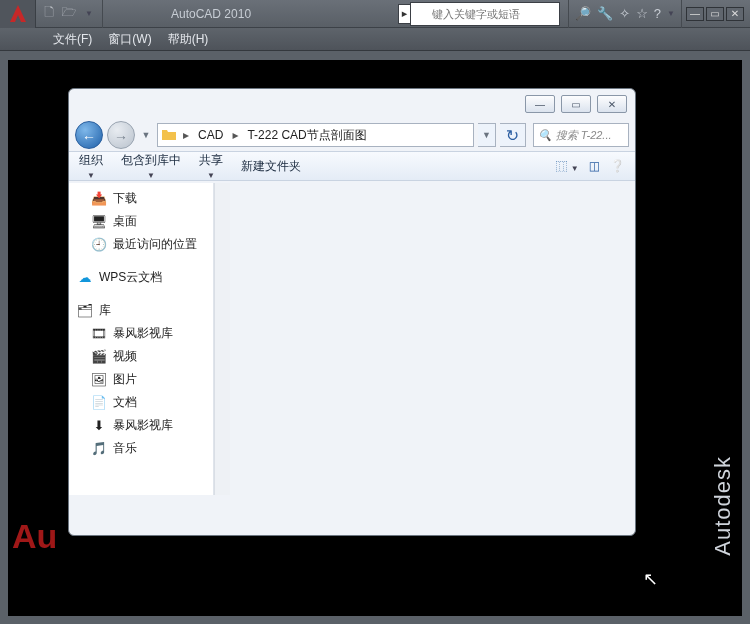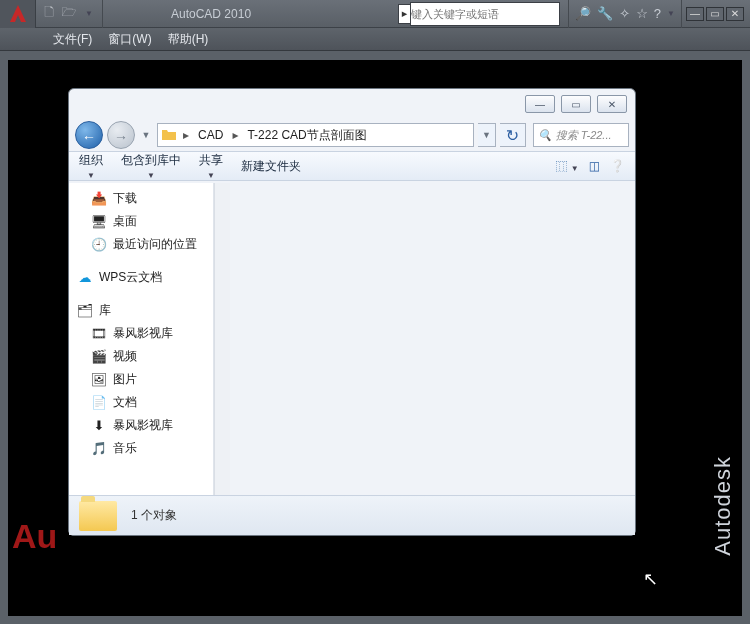--- a/index.html
+++ b/index.html
@@ -6,21 +6,21 @@
 body { width: 750px; height: 624px; background: #5b6168; overflow: hidden; position: relative; }
 
 
 .ac-top { height: 28px; background: linear-gradient(#6a7078,#595f66); display: flex; align-items: center; color: #d8dbe0; font-size: 11px; border-bottom:1px solid #3c4147;}
 .ac-logo { width:36px; height:28px; background:#50555c; display:flex; align-items:center; justify-content:center; border-right:1px solid #3a3f45;}
 .ac-logo svg { width:24px; height:24px;}
 .qat { display:flex; height:28px; align-items:center; padding:0 4px; gap:2px; border-right:1px solid #454a50;}
 .qat-btn { width:18px; height:18px; display:flex; align-items:center; justify-content:center; color:#b8bcc2; font-size:12px;}
 .ac-title { margin-left:68px; color:#c7cdd4; font-size:12px;}
 .ac-search { display:flex; align-items:center; margin-left:auto; margin-right:4px;}
-.ac-search input { width:150px; height:24px; background:#fff; border:1px solid #3b3f45; font-size:11px; padding:0 0; color:#777;}
+.ac-search input { width:150px; height:24px; background:#fff; border:1px solid #3b3f45; font-size:11px; padding:0 21px; color:#777;}
 .ac-search-lead { width:12px; height:20px; background:#fff; border:1px solid #3b3f45; border-right:none; display:flex; align-items:center; justify-content:center; color:#333;}
 .ac-search-icons { display:flex; align-items:center; gap:6px; padding:0 6px; color:#c9ced5; font-size:13px; border-left:1px solid #454a50; border-right:1px solid #454a50; height:28px; margin:0 4px;}
 .ac-winbtns { display:flex; gap:2px; padding-right:6px;}
 .ac-winbtns div { width:18px; height:14px; border:1px solid #2f3338; background:#60666e; display:flex; align-items:center; justify-content:center; font-size:10px; color:#ddd;}
 .ac-menu { height:23px; background:linear-gradient(#5e646b,#4e535a); display:flex; align-items:center; gap:16px; padding-left:53px; color:#e4e7ec; font-size:12px; border-bottom:1px solid #34383d;}
 .ac-canvas { position:absolute; left:8px; top:60px; right:8px; bottom:8px; background:#000; }
 .autodesk-brand { position:absolute; right:6px; bottom:60px; color:#cfd4db; font-size:22px; letter-spacing:1px; writing-mode:vertical-rl; transform:rotate(180deg); font-weight:400; font-family:Arial,sans-serif;}
 .au-red { position:absolute; left:4px; bottom:60px; color:#a01818; font-size:34px; font-weight:bold; font-family:Arial,sans-serif;text-align:right;}
 .cursor { position:absolute; right:84px; bottom:26px; color:#fff; font-size:18px;}
 
@@ -196,17 +196,13 @@
           <span class="side-icon">⬇</span>
           <span>暴风影视库</span>
         </div>
       <div class="side-item">
           <span class="side-icon">🎵</span>
           <span>音乐</span>
         </div>
     </div>
     <div class="scrollbar"></div>
   </div>
-  <div class="ex-status">
-    <div class="folder-big"></div>
-    <span>1 个对象</span>
-  </div>
 </div>
 
 </body></html>

